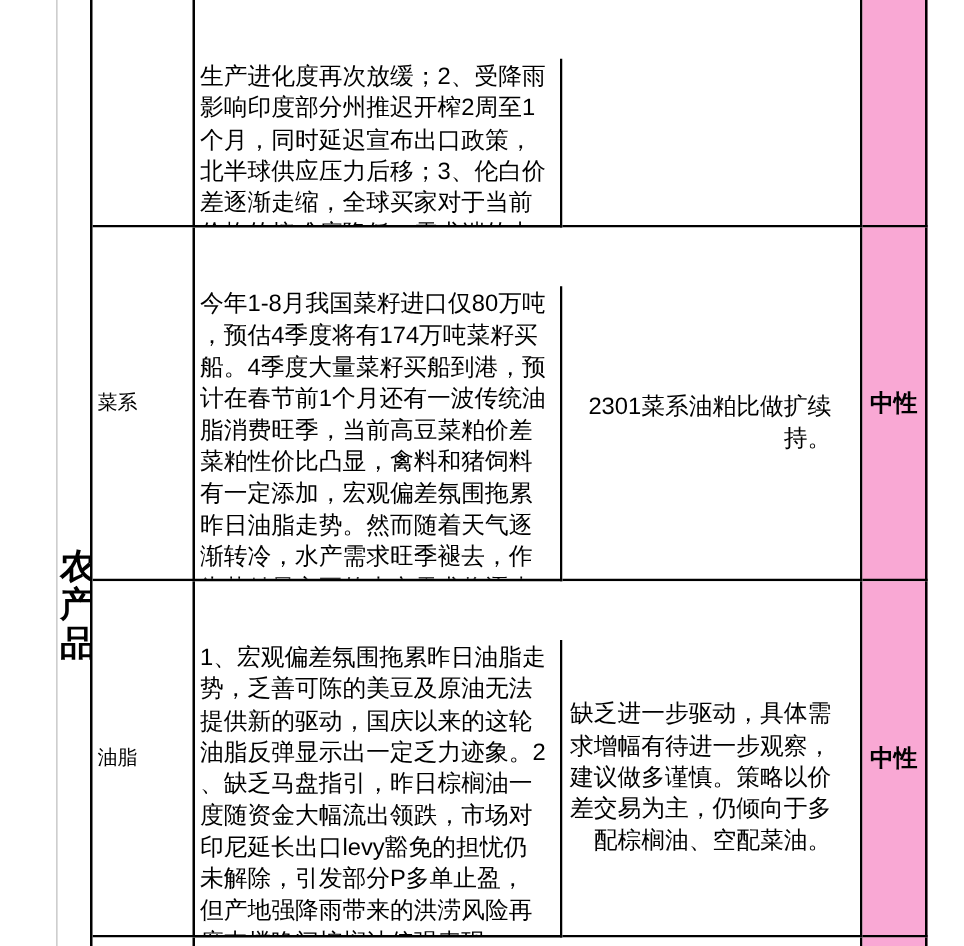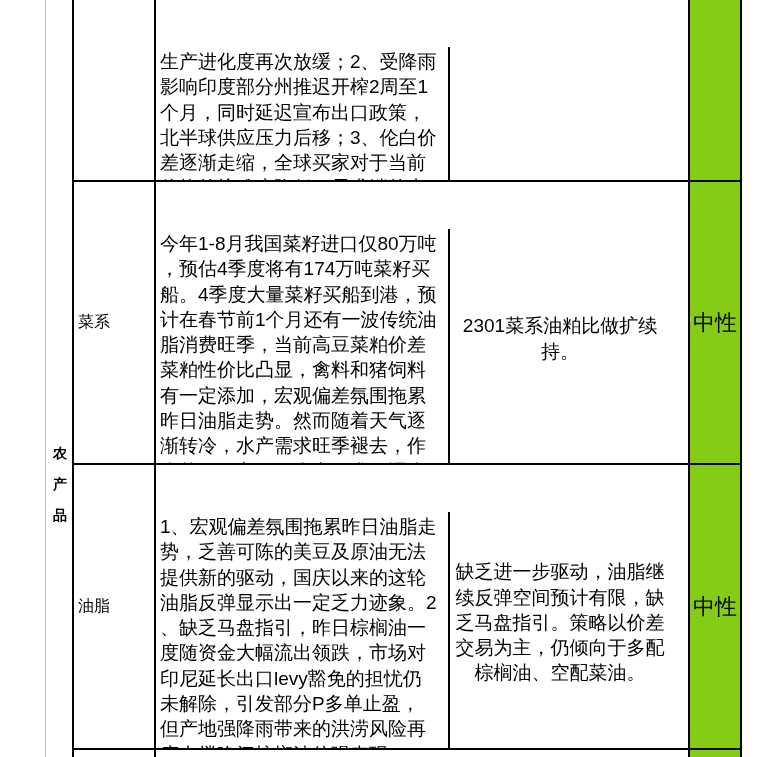--- a/index.html
+++ b/index.html
@@ -35,21 +35,21 @@
     border-bottom: none;
     position: relative;
   }
   .group-label {
     position: absolute;
     top: 438px;
     left: 2px;
     width: 24px;
     font-family: Liberation Serif, serif;
     font-weight: bold;
-    font-size: 14px;
+    font-size: 28px;
     line-height: 31px;
     text-align: center;
     word-break: break-all;
     line-break: anywhere;
   }
   .category-cell {
     display: flex;
     align-items: center;
     padding-left: 4px;
     font-size: 16px;
@@ -70,29 +70,30 @@
     display: flex;
     align-items: center;
     padding-left: 5px;
   }
   .strategy-text {
     width: 210px;
     font-size: 19px;
     line-height: 25.3px;
     word-break: break-all;
     line-break: anywhere;
-    text-align: center;
+    text-align: right;
     margin-top: 32px;
   }
   .rating-cell {
-    background: #84cc16;
+    background: #f9a8d4;
     display: flex;
     align-items: center;
     justify-content: center;
-    font-size: 22px;
+    font-size: 19px;
+    font-weight: bold;
   }
 </style>
 </head>
 <body>
 
 <div class="report-table">
 
   <div class="cell group-cell">
     <div class="group-label">农产品</div>
   </div>
@@ -118,21 +119,21 @@
     </div>
     <div class="cell rating-cell">中性</div>
   </div>
 
   <div class="row">
     <div class="cell category-cell">油脂</div>
     <div class="cell analysis-cell">
       <div class="analysis-text">1、宏观偏差氛围拖累昨日油脂走势，乏善可陈的美豆及原油无法提供新的驱动，国庆以来的这轮油脂反弹显示出一定乏力迹象。2、缺乏马盘指引，昨日棕榈油一度随资金大幅流出领跌，市场对印尼延长出口levy豁免的担忧仍未解除，引发部分P多单止盈，但产地强降雨带来的洪涝风险再度支撑晚间棕榈油偏强表现。</div>
     </div>
     <div class="cell strategy-cell">
-      <div class="strategy-text">缺乏进一步驱动，油脂继续反弹空间预计有限，缺乏马盘指引。策略以价差交易为主，仍倾向于多配棕榈油、空配菜油。</div>
+      <div class="strategy-text">缺乏进一步驱动，具体需求增幅有待进一步观察，建议做多谨慎。策略以价差交易为主，仍倾向于多配棕榈油、空配菜油。</div>
     </div>
     <div class="cell rating-cell">中性</div>
   </div>
 
   <div class="row">
     <div class="cell category-cell"></div>
     <div class="cell analysis-cell">
       <div class="analysis-text"></div>
     </div>
     <div class="cell strategy-cell">

